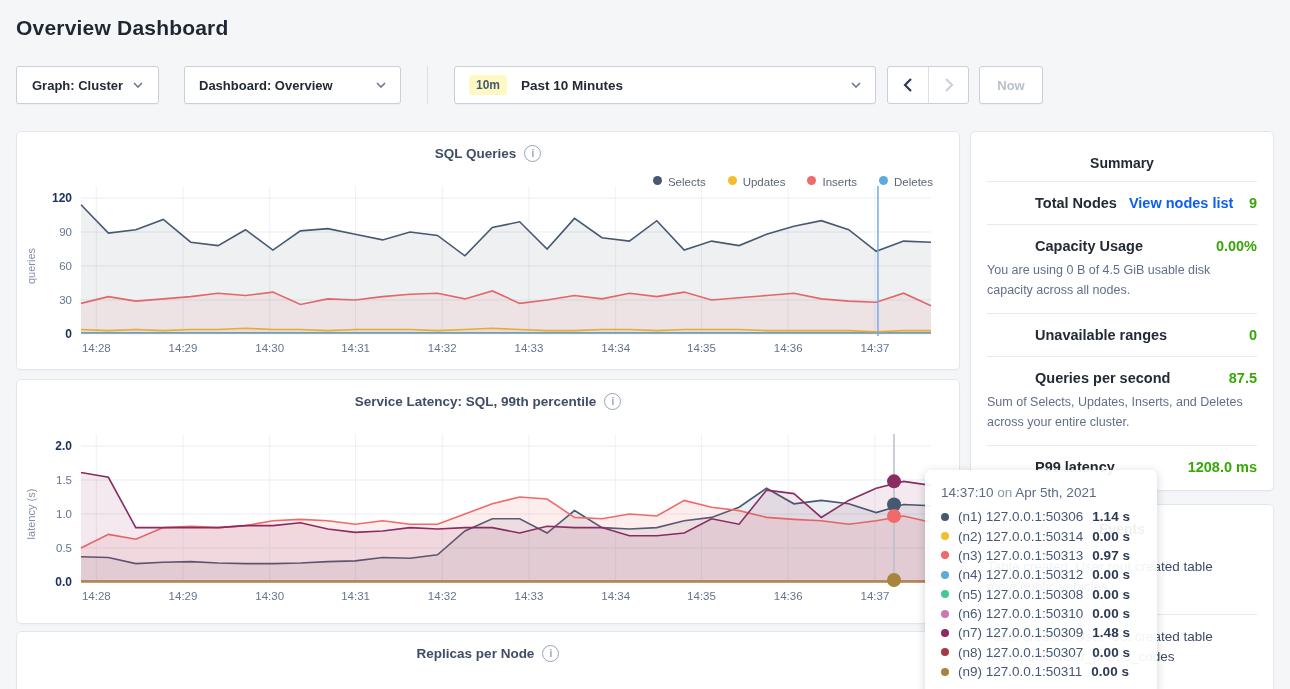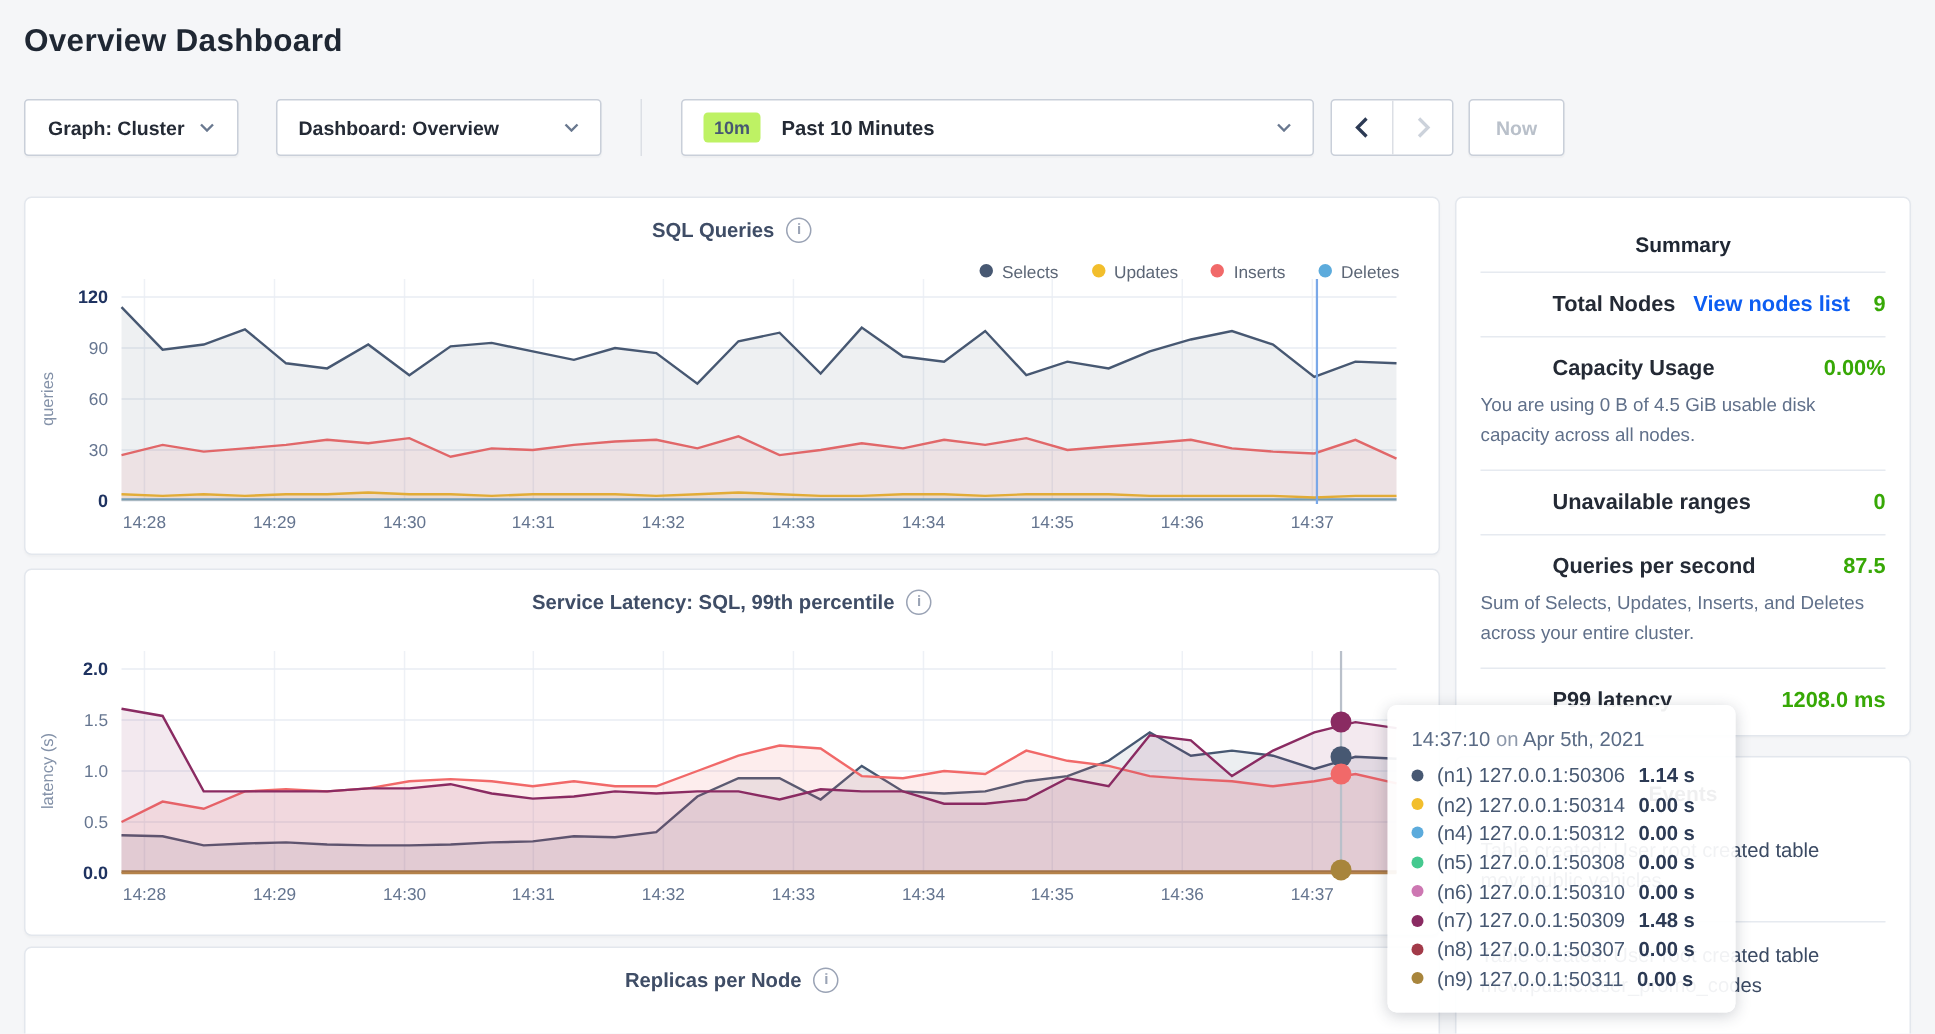--- a/index.html
+++ b/index.html
@@ -17,21 +17,21 @@
     background:#fff; border:1px solid #c9cfd9; border-radius:3px;
     display:flex; align-items:center; height:38px; padding:0 14px;
     font-size:13px; font-weight:700; color:#242a35; cursor:pointer;
     box-shadow:0 1px 1px rgba(0,0,0,.03);
   }
   .btn .caret { margin-left:10px; display:inline-flex; }
   .dd-graph { width:143px; justify-content:center; }
   .dd-dash { width:217px; justify-content:space-between; margin-left:25px; }
   .tb-divider { width:1px; height:38px; background:#dcdfe5; margin:0 26px; }
   .time-picker { width:422px; justify-content:flex-start; }
-  .time-badge { background:#bef264; border-radius:3px; padding:3px 7px; font-size:12px; font-weight:700; color:#475872; margin-right:14px; }
+  .time-badge { background:#fef9c3; border-radius:3px; padding:3px 7px; font-size:12px; font-weight:700; color:#475872; margin-right:14px; }
   .time-label { font-size:13.5px; font-weight:700; }
   .time-picker .caret { margin-left:auto; }
   .arrow-group { display:flex; margin-left:11px; border:1px solid #c9cfd9; border-radius:3px; background:#fff; height:38px; }
   .arrow-btn { width:40px; display:flex; align-items:center; justify-content:center; cursor:pointer; }
   .arrow-btn + .arrow-btn { border-left:1px solid #dcdfe5; }
   .now-btn { margin-left:10px; width:64px; justify-content:center; color:#b9c0ca; cursor:default; }
 
   
   .content { display:flex; margin-top:27px; gap:10px; }
   .col-left { width:944px; display:flex; flex-direction:column; }
@@ -326,20 +326,25 @@
         <span class="tip-dot" style="background:#475872"></span>
         <span class="tip-node">(n1) 127.0.0.1:50306</span>
         <span class="tip-val">1.14 s</span>
       </div>
       <div class="tip-row">
         <span class="tip-dot" style="background:#f2be2c"></span>
         <span class="tip-node">(n2) 127.0.0.1:50314</span>
         <span class="tip-val">0.00 s</span>
       </div>
       <div class="tip-row">
+        <span class="tip-dot" style="background:#f16969"></span>
+        <span class="tip-node">(n3) 127.0.0.1:50313</span>
+        <span class="tip-val">0.97 s</span>
+      </div>
+      <div class="tip-row">
         <span class="tip-dot" style="background:#5cabdc"></span>
         <span class="tip-node">(n4) 127.0.0.1:50312</span>
         <span class="tip-val">0.00 s</span>
       </div>
       <div class="tip-row">
         <span class="tip-dot" style="background:#45c98f"></span>
         <span class="tip-node">(n5) 127.0.0.1:50308</span>
         <span class="tip-val">0.00 s</span>
       </div>
       <div class="tip-row">

